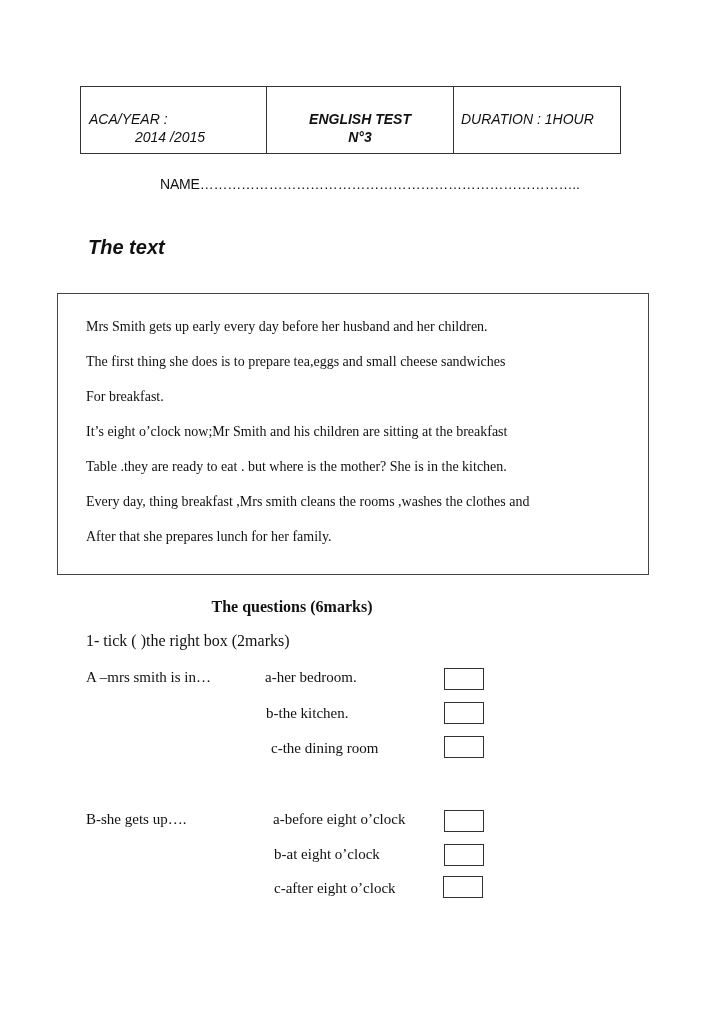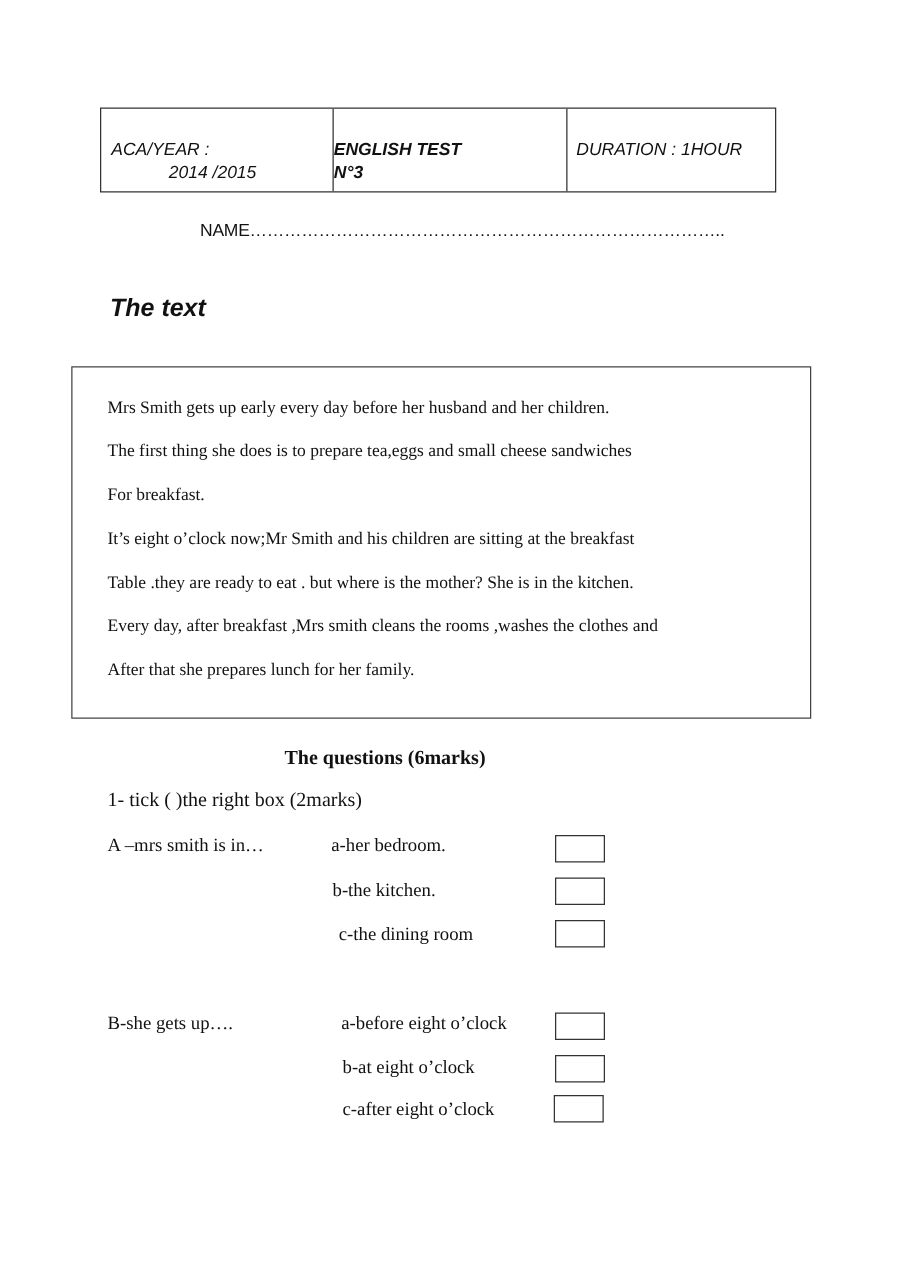--- a/index.html
+++ b/index.html
@@ -1,33 +1,33 @@
 <!DOCTYPE html>
 <html><head>
 <meta charset="utf-8">
 <style>
   html, body { margin: 0; padding: 0; background: #ffffff; }
   body { width: 724px; height: 1024px; position: relative; overflow: hidden; color: #111; font-family: "Liberation Sans", sans-serif; }
 
   .header-table { position: absolute; left: 80px; top: 86px; width: 541px; height: 68px; border: 1.5px solid #333; display: flex; box-sizing: border-box; }
   .hcell { box-sizing: border-box; height: 100%; font-style: italic; font-size: 14px; padding-top: 24px; }
   .hcell.c1 { width: 186px; border-right: 1.5px solid #333; padding-left: 8px; }
-  .hcell.c2 { width: 187px; border-right: 1.5px solid #333; font-weight: bold; }
+  .hcell.c2 { width: 187px; border-right: 1.5px solid #333; text-align: center; font-weight: bold; }
   .hcell.c3 { flex: 1; padding-left: 7px; }
   .hcell .line2 { display: block; margin-top: 2px; }
   .c1 .line2 { padding-left: 46px; }
 
   .name-line { position: absolute; left: 160px; top: 176px; font-weight: normal; font-size: 14px; letter-spacing: -0.2px; }
 
   .section-title { position: absolute; left: 88px; top: 236px; font-size: 20px; font-weight: bold; font-style: italic; }
 
   .text-box { position: absolute; left: 57px; top: 293px; width: 592px; height: 282px; border: 1.5px solid #444; box-sizing: border-box; }
   .text-box p { margin: 0; position: absolute; left: 28px; font-family: "Liberation Serif", serif; font-size: 14px; white-space: nowrap; }
 
-  .questions-title { position: absolute; left: 16px; width: 584px; text-align: center; top: 598px; font-family: "Liberation Serif", serif; font-weight: bold; font-size: 16px; }
+  .questions-title { position: absolute; left: 0; width: 584px; text-align: center; top: 598px; font-family: "Liberation Serif", serif; font-weight: bold; font-size: 16px; }
   .q1-title { position: absolute; left: 86px; top: 632px; font-family: "Liberation Serif", serif; font-size: 16px; }
   .q1-title b { font-weight: normal; text-align: center; }
 
   .q-label { position: absolute; left: 86px; font-family: "Liberation Serif", serif; font-size: 15px; }
   .opt { position: absolute; font-family: "Liberation Serif", serif; font-size: 15px; white-space: nowrap; }
   .box { position: absolute; width: 40px; height: 22px; border: 1.5px solid #333; box-sizing: border-box; background: #fff; }
 </style>
 </head>
 <body>
 
@@ -48,21 +48,21 @@
 <div class="name-line">NAME………………………………………………………………………..</div>
 
 <div class="section-title">The text</div>
 
 <div class="text-box">
   <p style="top:25px">Mrs Smith gets up early every day before her husband and her children.</p>
   <p style="top:60px">The first  thing she does is to prepare tea,eggs and small cheese sandwiches</p>
   <p style="top:95px">For breakfast.</p>
   <p style="top:130px">It’s eight o’clock now;Mr Smith and his children are sitting at the breakfast</p>
   <p style="top:165px">Table .they are ready to eat . but where is the mother? She is in the kitchen.</p>
-  <p style="top:200px">Every day, after breakfast ,Mrs smith cleans the rooms ,washes the clothes and</p>
+  <p style="top:200px">Every day, thing breakfast ,Mrs smith cleans the rooms ,washes the clothes and</p>
   <p style="top:235px">After that she prepares lunch for her family.</p>
 </div>
 
 <div class="questions-title">The questions (6marks)</div>
 
 <div class="q1-title">
   <b>1- tick  (  )the right box</b><span> (2marks)</span>
 </div>
 
 <div class="q-label" style="top:669px">A –mrs smith is in…</div>

